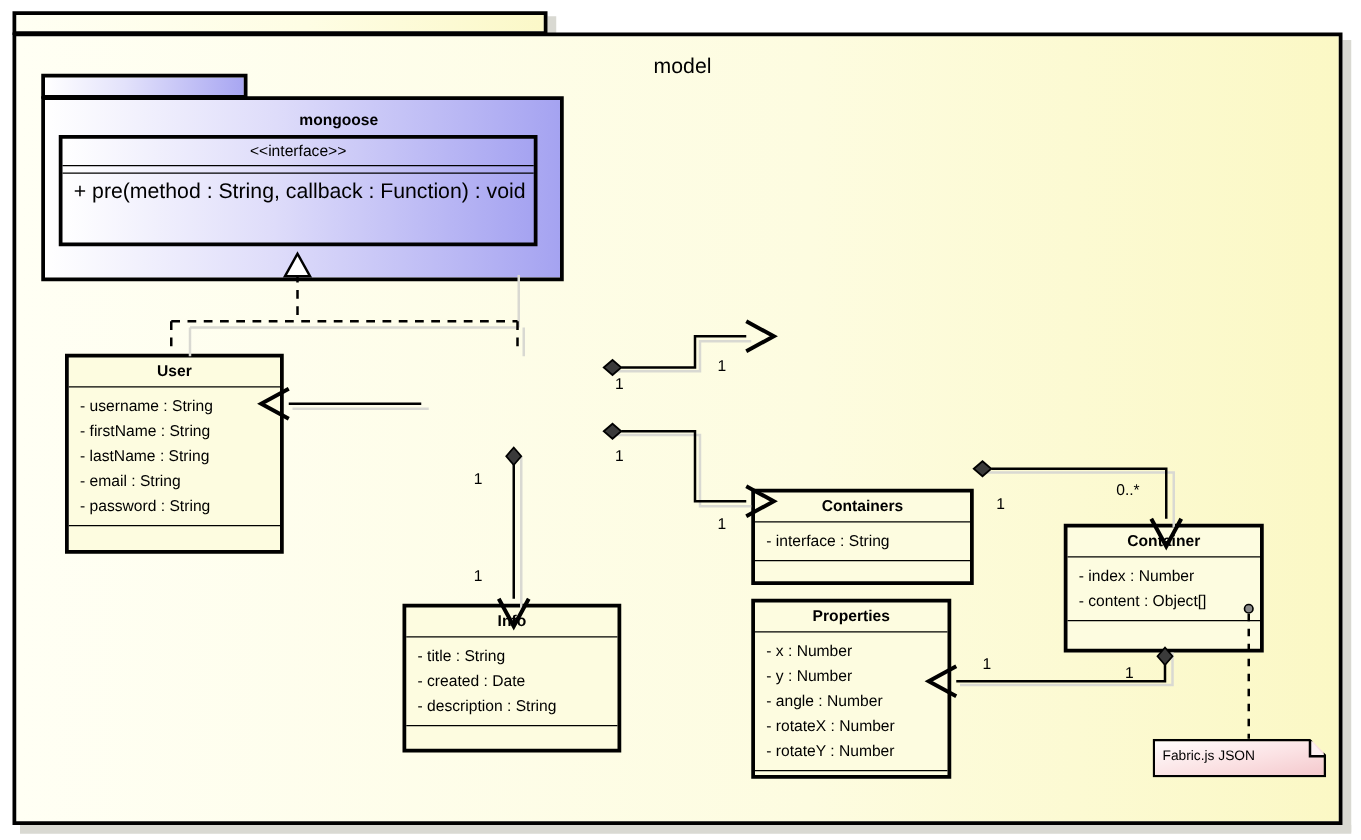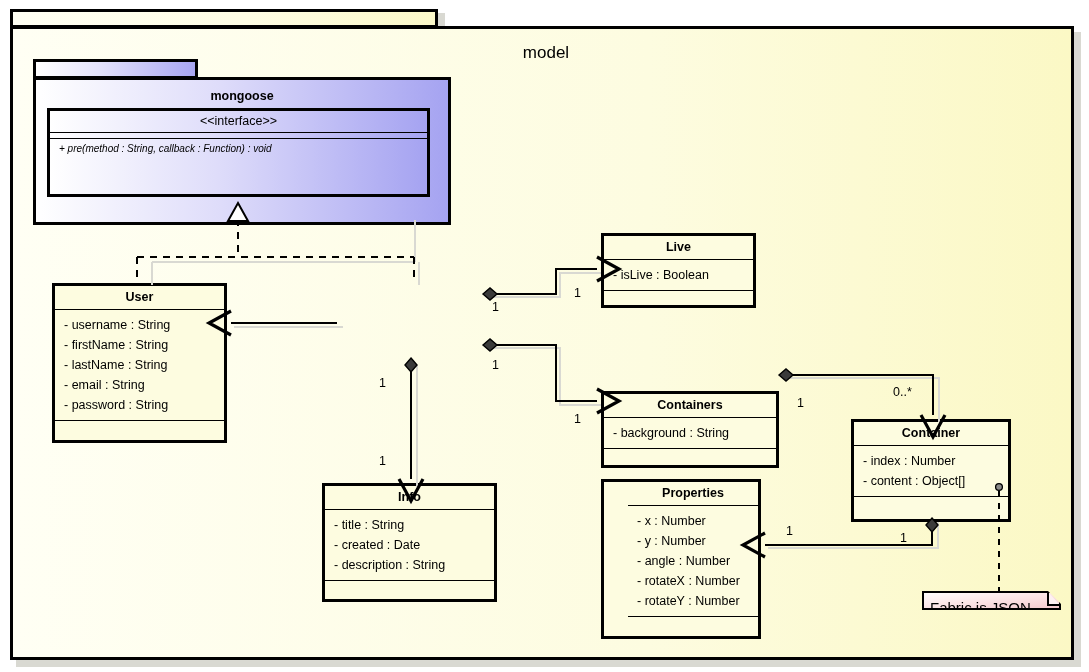--- a/index.html
+++ b/index.html
@@ -73,20 +73,21 @@
     z-index: 3;
   }
   #pkg-mongoose-label {
     position: absolute;
     left: 33px; top: 89px;
     width: 418px;
     text-align: center;
     font-size: 12.5px;
     font-weight: bold;
     z-index: 6;
+    padding-left: 29px;
   }
 
   
   .uml {
     position: absolute;
     border: 3px solid #000;
     box-sizing: border-box;
     background: #fdfce0;
     z-index: 5;
   }
@@ -120,44 +121,43 @@
   }
   #cls-schema .hdr {
     font-weight: normal;
     padding: 3px 4px 4px 4px;
   }
   #cls-schema .hdr .stereo { display: block; font-weight: normal; font-size: 12.5px; }
   #cls-schema .hdr .nm { display: block; font-weight: bold; font-size: 12.5px; }
   #cls-schema .empty-attrs { height: 5px; }
   #cls-schema .ops-text {
     padding: 4px 8px 4px 9px;
-    font-size: 10px;
-    font-style: italic;
+    font-size: 17px;
     white-space: nowrap;
   }
 
   
   #cls-user         { left: 52px;  top: 283px; width: 175px; height: 160px; }
   #cls-presentation { left: 338px; top: 283px; width: 145px; height: 75px; }
   #cls-live         { left: 601px; top: 233px; width: 155px; height: 75px; }
   #cls-containers   { left: 601px; top: 359px; width: 178px; height: 77px; margin-top: 32px; }
   #cls-container    { left: 851px; top: 419px; width: 160px; height: 103px; }
   #cls-info         { left: 322px; top: 483px; width: 175px; height: 119px; }
-  #cls-properties   { left: 601px; top: 479px; width: 160px; height: 160px; padding-left: 24px; }
+  #cls-properties   { left: 601px; top: 479px; width: 160px; height: 144px; }
 
   
   #note-fabric {
     position: absolute;
     left: 922px; top: 591px;
-    width: 139px; height: 19px;
+    width: 139px; height: 31px;
     border: 2px solid #000;
     box-sizing: border-box;
     background: linear-gradient(to bottom right, #fffdfd 0%, #fbe2e4 55%, #f4c9cd 100%);
     z-index: 6;
-    font-size: 15px;
+    font-size: 11px;
     padding: 6px 0 0 6px;
     color: #000;
     clip-path: polygon(0 0, calc(100% - 13px) 0, 100% 13px, 100% 100%, 0 100%);
   }
   .mult {
     position: absolute;
     font-size: 12.5px;
     color: #000;
     z-index: 7;
     white-space: nowrap;
@@ -218,37 +218,28 @@
     </div>
     <div class="sep"></div>
     <div class="ops"></div>
   </div>
 
   <div class="shadow" style="left:483px;top:289px;width:7px;height:75px;"></div>
   <div class="shadow" style="left:344px;top:358px;width:146px;height:7px;"></div>
 
   <div class="shadow" style="left:756px;top:239px;width:7px;height:75px;"></div>
   <div class="shadow" style="left:607px;top:308px;width:156px;height:7px;"></div>
-  <div class="uml" id="cls-live">
-    <div class="hdr">Live</div>
-    <div class="sep"></div>
-    <div class="attrs">
-      <div>- isLive : Boolean</div>
-    </div>
-    <div class="sep"></div>
-    <div class="ops"></div>
-  </div>
 
   <div class="shadow" style="left:779px;top:365px;width:7px;height:77px;"></div>
   <div class="shadow" style="left:607px;top:436px;width:179px;height:7px;"></div>
   <div class="uml" id="cls-containers">
     <div class="hdr">Containers</div>
     <div class="sep"></div>
     <div class="attrs">
-      <div>- background : String</div>
+      <div>- interface : String</div>
     </div>
     <div class="sep"></div>
     <div class="ops"></div>
   </div>
 
   <div class="shadow" style="left:1011px;top:425px;width:7px;height:99px;"></div>
   <div class="shadow" style="left:857px;top:518px;width:161px;height:7px;"></div>
   <div class="uml" id="cls-container">
     <div class="hdr">Container</div>
     <div class="sep"></div>

